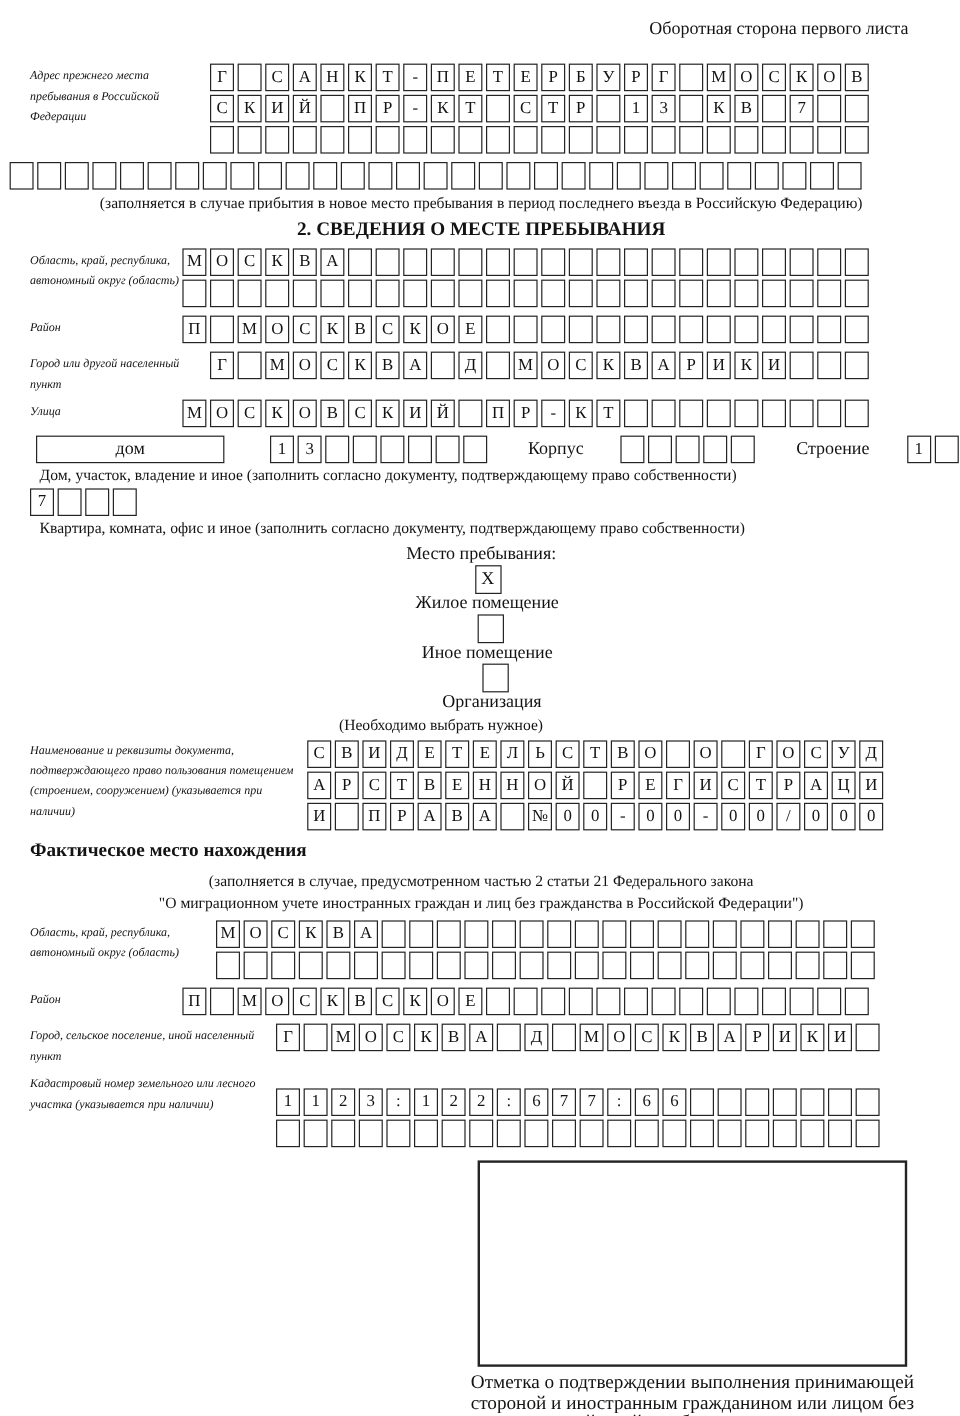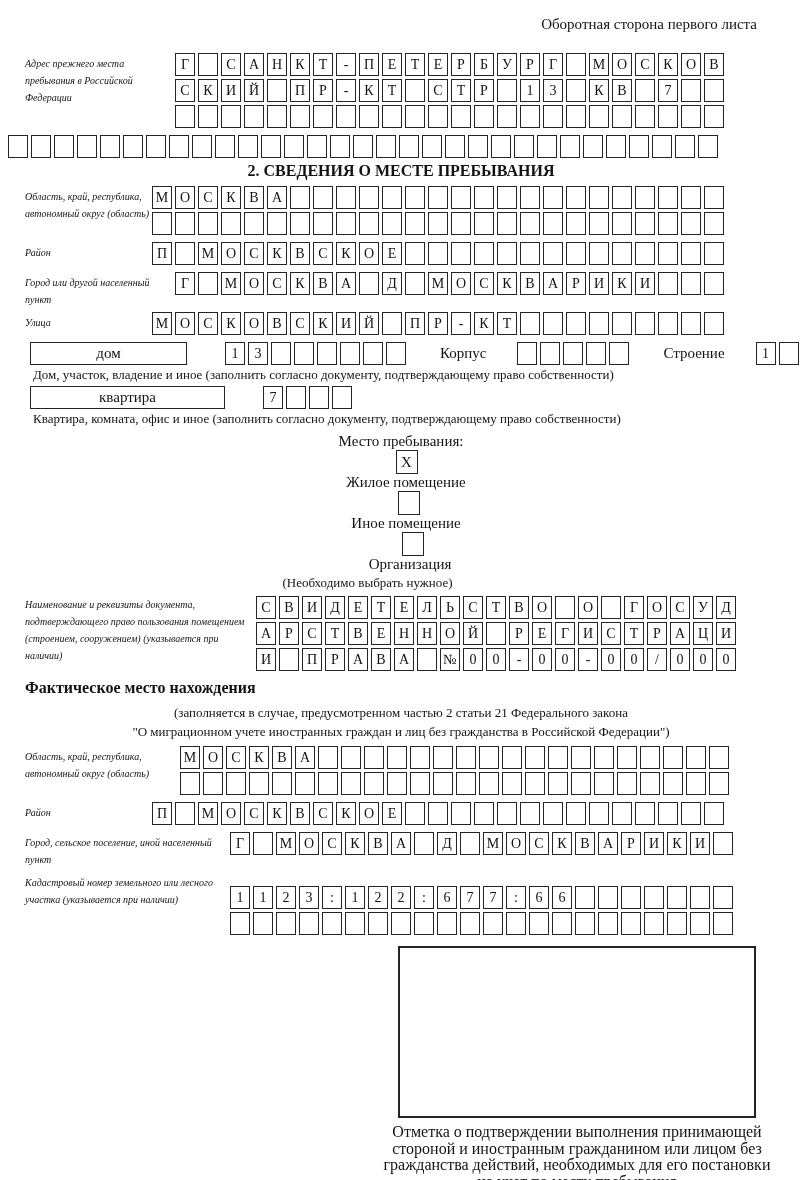--- a/index.html
+++ b/index.html
@@ -169,20 +169,21 @@
       <span class="cell"></span>
       <span class="cell"></span>
       <span class="cell"></span>
       <span class="cell"></span>
       <span class="cell"></span>
       <span class="cell"></span>
       <span class="cell"></span>
       <span class="cell"></span>
       <span class="cell"></span>
     </div>
+  <div class="caption center mb6">(заполняется в случае прибытия в новое место пребывания в период последнего въезда в Российскую Федерацию)</div>
 
   <div class="h2">2. СВЕДЕНИЯ О МЕСТЕ ПРЕБЫВАНИЯ</div>
 
   <div class="field">
     <div class="lbl w127">Область, край, республика, автономный округ (область)</div>
     <div class="rows">
       <div class="cellrow">
           <span class="cell">М</span>
           <span class="cell">О</span>
           <span class="cell">С</span>
@@ -355,21 +356,20 @@
     <span class="cells-inline">
         <span class="cell">1</span>
         <span class="cell"></span>
         <span class="cell"></span>
         <span class="cell"></span>
       </span>
   </div>
   <div class="caption caption-left">Дом, участок, владение и иное (заполнить согласно документу, подтверждающему право собственности)</div>
 
   <div class="inline-row">
-    <span class="widebox wb-kv">квартира</span>
     <span class="cells-inline">
         <span class="cell">7</span>
         <span class="cell"></span>
         <span class="cell"></span>
         <span class="cell"></span>
       </span>
   </div>
   <div class="caption caption-left">Квартира, комната, офис и иное (заполнить согласно документу, подтверждающему право собственности)</div>
 
   <div class="mesto-row">

